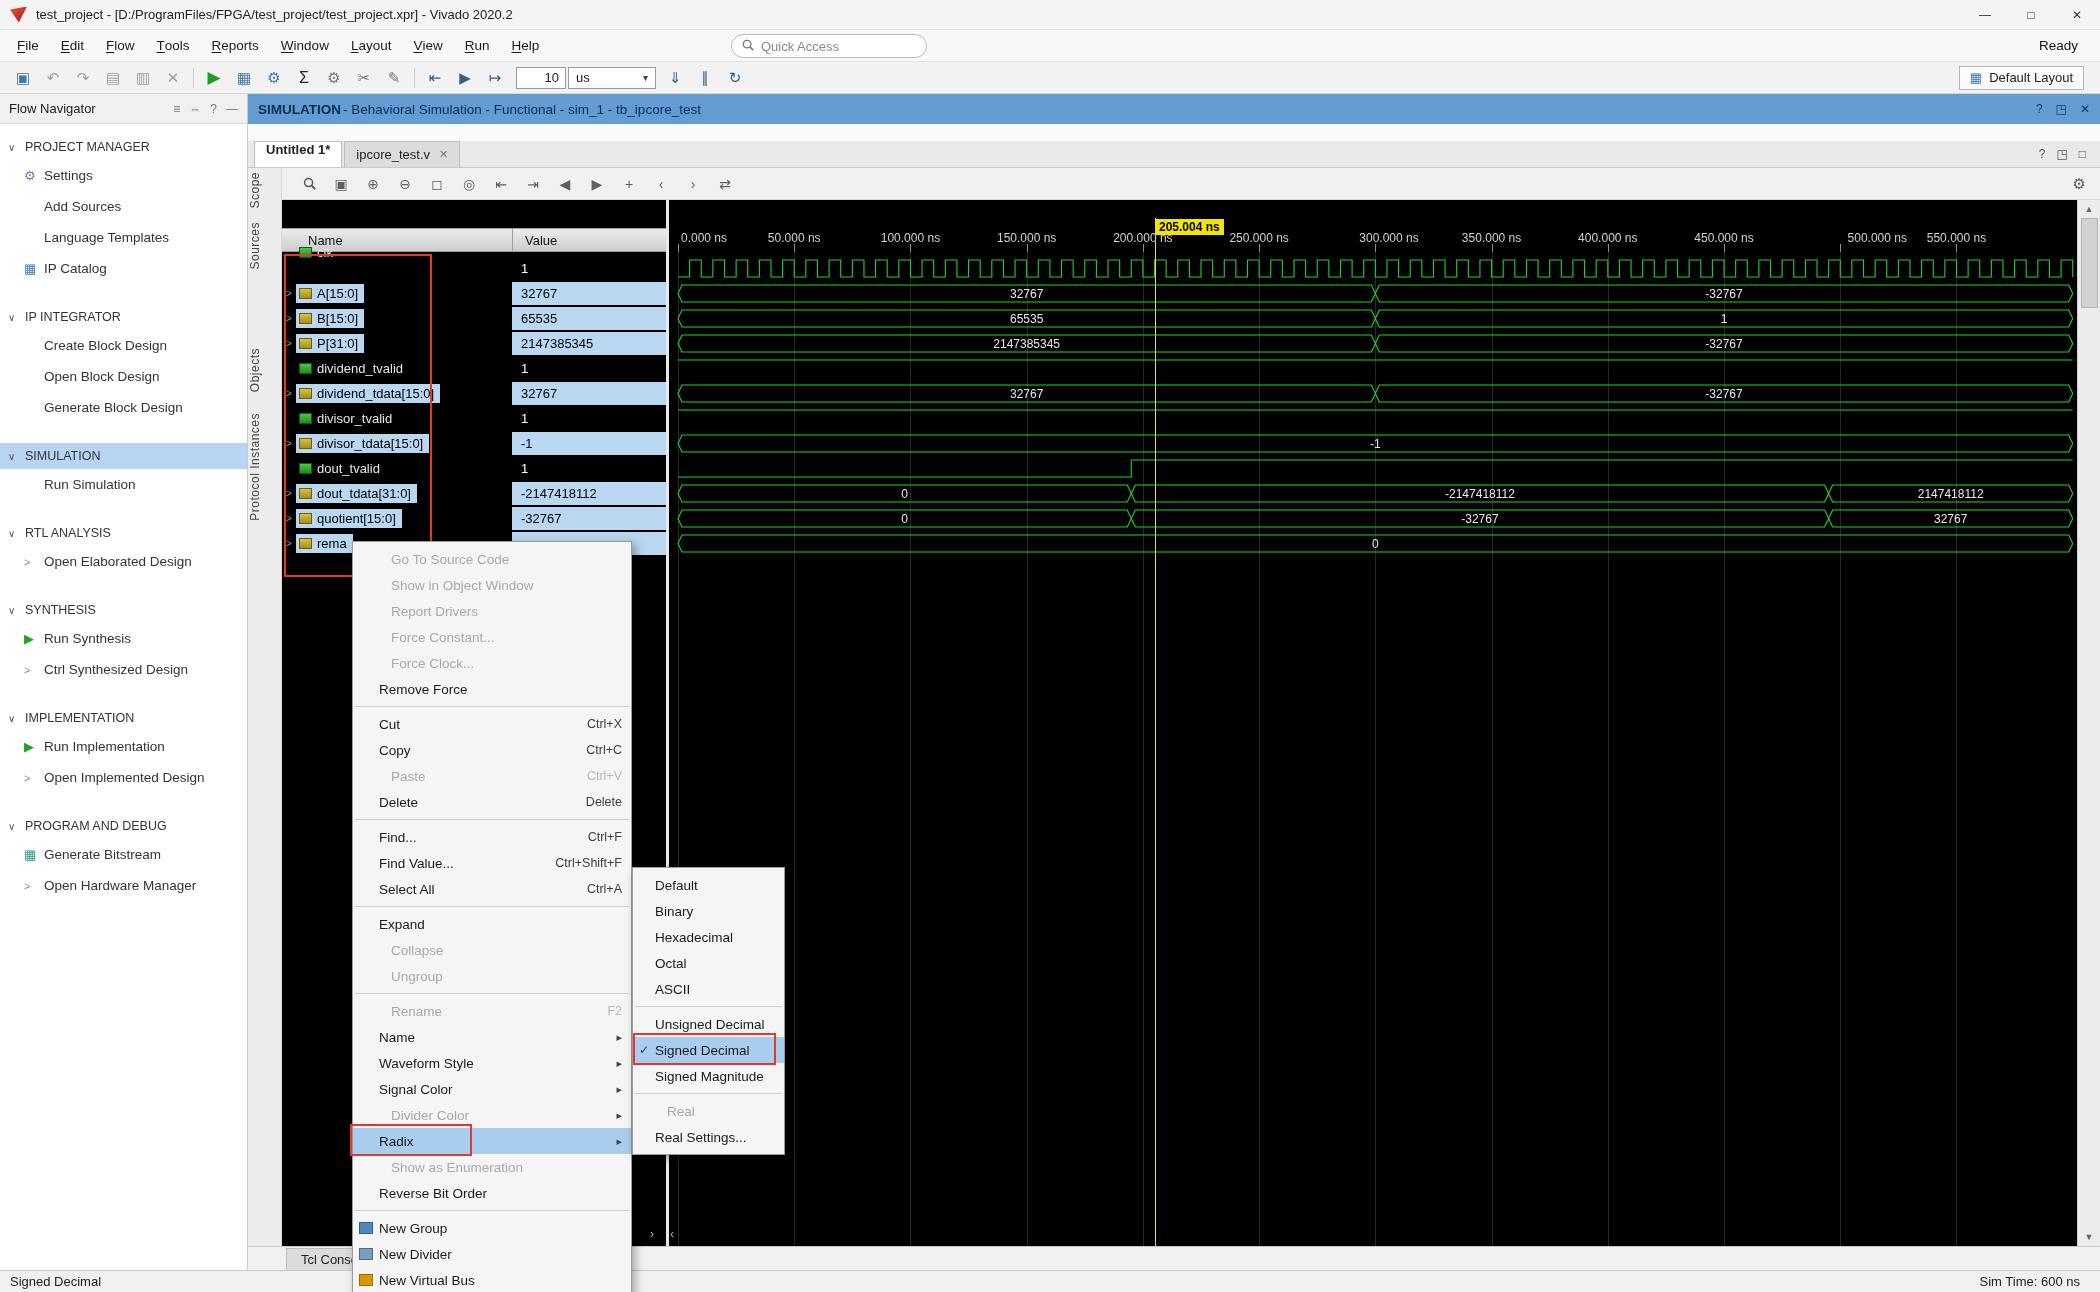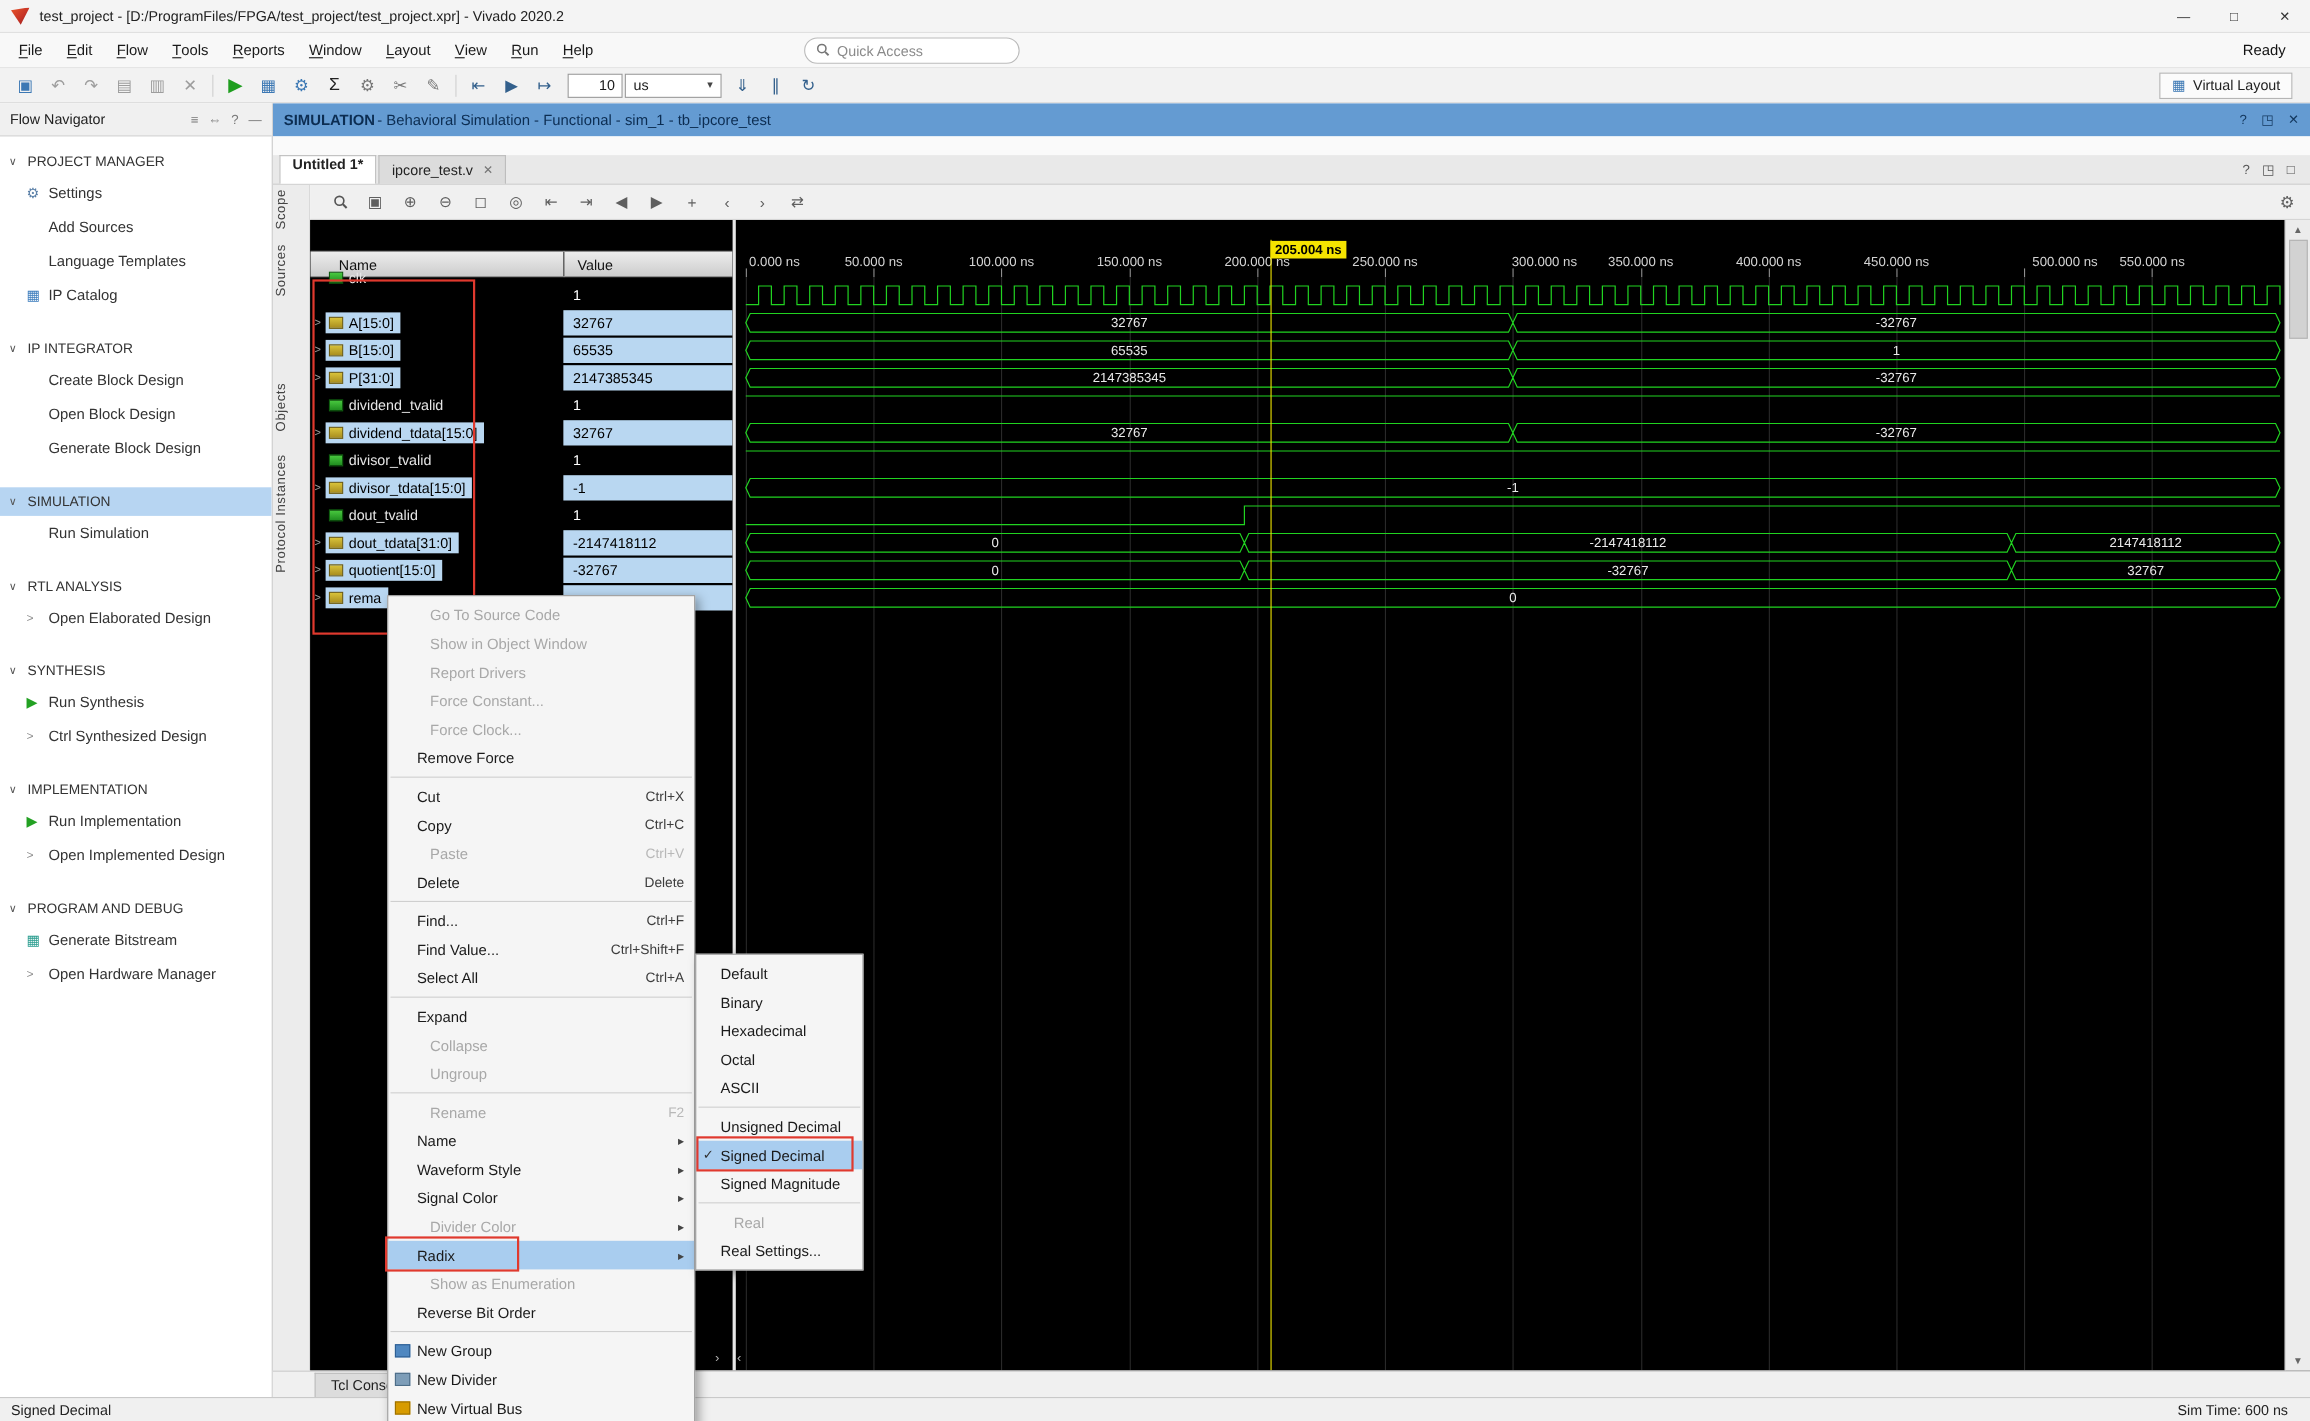--- a/index.html
+++ b/index.html
@@ -202,21 +202,21 @@
     <span>us</span>
     <span class="caret">▾</span>
   </div>
   <span id="tb-g4" style="display: flex;">
       <span class="tbi ic-run-for">⇓</span>
       <span class="tbi ic-pause">∥</span>
       <span class="tbi ic-relaunch">↻</span>
     </span>
   <div class="layout-select">
     <span class="lsi">▦</span>
-    <span>Virtual Layout</span>
+    <span>Default Layout</span>
   </div>
 </div>
 
 <div class="flownav">
   <div class="fn-titlebar">
     <span class="fn-title">Flow Navigator</span>
     <span class="fn-ticons">
         <span>≡</span>
         <span>⇔</span>
         <span>?</span>
@@ -496,21 +496,21 @@
             <div class="ruler-label" style="left: 125.225px; transform: translateX(-50%);">50.000 ns</div>
             <div class="gridline" style="left: 241px;"></div>
             <div class="ruler-label" style="left: 241.45px; transform: translateX(-50%);">100.000 ns</div>
             <div class="gridline" style="left: 358px;"></div>
             <div class="ruler-label" style="left: 357.675px; transform: translateX(-50%);">150.000 ns</div>
             <div class="gridline" style="left: 474px;"></div>
             <div class="ruler-label" style="left: 473.9px; transform: translateX(-50%);">200.000 ns</div>
             <div class="gridline" style="left: 590px;"></div>
             <div class="ruler-label" style="left: 590.125px; transform: translateX(-50%);">250.000 ns</div>
             <div class="gridline" style="left: 706px;"></div>
-            <div class="ruler-label" style="left: 735px; transform: translateX(-50%); text-align: center;">300.000 ns</div>
+            <div class="ruler-label" style="left: 720px; transform: translateX(-50%); text-align: center;">300.000 ns</div>
             <div class="gridline" style="left: 823px;"></div>
             <div class="ruler-label" style="left: 822.575px; transform: translateX(-50%);">350.000 ns</div>
             <div class="gridline" style="left: 939px;"></div>
             <div class="ruler-label" style="left: 938.8px; transform: translateX(-50%);">400.000 ns</div>
             <div class="gridline" style="left: 1055px;"></div>
             <div class="ruler-label" style="left: 1055.03px; transform: translateX(-50%);">450.000 ns</div>
             <div class="gridline" style="left: 1171px;"></div>
             <div class="ruler-label" style="left: 1171.25px; transform: translateX(-50%); margin-left: 37px;">500.000 ns</div>
             <div class="gridline" style="left: 1287px;"></div>
             <div class="ruler-label" style="left: 1287.47px; transform: translateX(-50%);">550.000 ns</div>

